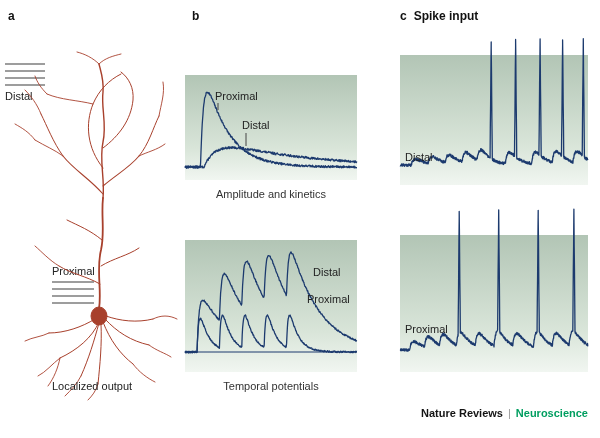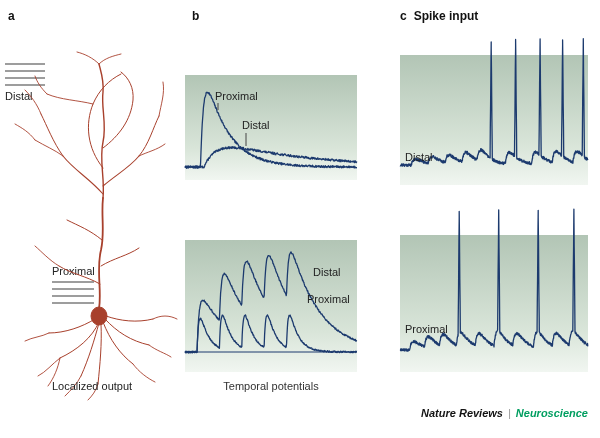--- a/index.html
+++ b/index.html
@@ -13,21 +13,21 @@
   .fig svg text{font-family:"Liberation Sans",sans-serif;font-size:11px;fill:#222;}
   .np{fill:none;stroke:var(--neuron);stroke-linecap:round;stroke-linejoin:round;}
   .soma{fill:var(--neuron);stroke:var(--neuron);}
   .electrode{stroke:#3c3c3c;stroke-width:1.2;}
   .pointer{stroke:#444;stroke-width:1;}
   stop.s0{stop-color:var(--plot-top);}
   stop.s1{stop-color:var(--plot-mid);}
   stop.s2{stop-color:var(--plot-bottom);}
   .trace{fill:none;stroke:var(--trace);stroke-width:1.3;stroke-linejoin:round;}
   .baseline-ref{stroke:var(--trace);stroke-width:1;}
-  .footer{position:absolute;right:12px;top:407px;font-size:11px;font-weight:bold;color:#141414;font-style:italic;}
+  .footer{position:absolute;right:12px;top:407px;font-size:11px;font-weight:bold;color:#141414;}
   .footer .sep{color:#999;margin:0 5px;font-weight:normal;}
   .footer .journal{color:var(--journal-green);}
 </style>
 </head>
 <body>
 
 <div class="fig">
 
   <div class="ph" style="left:8px">
     <span>a</span>
@@ -121,20 +121,21 @@
     <rect x="0" y="0" width="172" height="105" fill="url(#grad-b1)"></rect>
     <g class="traces">
         <polyline points="0.0,92.6 0.4,91.1 0.8,91.8 1.2,91.1 1.6,93.0 2.0,91.2 2.4,92.3 2.8,92.9 3.2,92.9 3.6,91.0 4.0,91.0 4.4,91.9 4.8,92.1 5.2,91.9 5.6,91.8 6.0,91.4 6.4,91.4 6.8,92.2 7.2,92.1 7.6,91.3 8.0,92.3 8.4,92.0 8.8,92.9 9.2,91.5 9.6,91.3 10.0,92.3 10.4,92.7 10.8,91.0 11.2,92.8 11.6,92.1 12.0,92.1 12.4,92.8 12.8,92.8 13.2,91.7 13.6,91.4 14.0,92.9 14.4,91.8 14.8,91.1 15.2,92.5 15.6,87.9 16.0,76.6 16.4,66.5 16.8,57.4 17.2,49.5 17.6,44.0 18.0,39.0 18.4,33.0 18.8,29.7 19.2,27.1 19.6,23.3 20.0,22.3 20.4,21.3 20.8,19.9 21.2,17.5 21.6,17.6 22.0,17.4 22.4,17.9 22.8,17.4 23.2,18.1 23.6,18.7 24.0,17.7 24.4,18.1 24.8,20.0 25.2,19.8 25.6,20.2 26.0,20.7 26.4,22.6 26.8,23.4 27.2,23.8 27.6,24.3 28.0,25.9 28.4,26.9 28.8,27.3 29.2,27.9 29.6,30.2 30.0,30.0 30.4,32.4 30.8,33.2 31.2,32.7 31.6,34.2 32.0,36.2 32.4,37.5 32.8,37.9 33.2,37.7 33.6,38.7 34.0,40.8 34.4,41.1 34.8,41.4 35.2,43.0 35.6,44.0 36.0,44.8 36.4,46.0 36.8,45.4 37.2,47.6 37.6,47.4 38.0,48.1 38.4,49.4 38.8,50.5 39.2,50.7 39.6,51.8 40.0,53.0 40.4,53.1 40.8,53.7 41.2,53.7 41.6,54.2 42.0,55.0 42.4,56.8 42.8,56.5 43.2,57.3 43.6,59.0 44.0,58.2 44.4,58.6 44.8,59.7 45.2,59.7 45.6,61.9 46.0,61.0 46.4,62.2 46.8,61.6 47.2,62.3 47.6,64.3 48.0,64.6 48.4,63.9 48.8,64.5 49.2,64.6 49.6,65.1 50.0,67.5 50.4,66.2 50.8,68.0 51.2,66.8 51.6,68.8 52.0,67.8 52.4,68.4 52.8,69.2 53.2,69.8 53.6,70.6 54.0,71.4 54.4,72.1 54.8,72.5 55.2,72.6 55.6,71.6 56.0,73.4 56.4,73.1 56.8,73.2 57.2,72.5 57.6,74.5 58.0,74.1 58.4,74.5 58.8,75.0 59.2,75.0 59.6,76.3 60.0,75.3 60.4,76.6 60.8,76.4 61.2,77.2 61.6,76.3 62.0,76.6 62.4,77.5 62.8,78.4 63.2,77.0 63.6,79.0 64.0,78.2 64.4,79.4 64.8,78.1 65.2,79.4 65.6,79.0 66.0,79.6 66.4,80.3 66.8,80.3 67.2,79.8 67.6,80.8 68.0,81.6 68.4,80.2 68.8,80.9 69.2,81.0 69.6,80.8 70.0,81.5 70.4,82.2 70.8,82.6 71.2,81.2 71.6,81.7 72.0,83.5 72.4,83.0 72.8,82.8 73.2,83.9 73.6,83.1 74.0,82.4 74.4,83.6 74.8,82.7 75.2,84.8 75.6,82.9 76.0,84.6 76.4,84.3 76.8,83.4 77.2,85.0 77.6,85.4 78.0,83.8 78.4,85.6 78.8,85.3 79.2,86.1 79.6,85.1 80.0,86.0 80.4,85.1 80.8,84.7 81.2,85.8 81.6,86.7 82.0,85.1 82.4,86.1 82.8,87.1 83.2,86.2 83.6,85.8 84.0,86.9 84.4,86.7 84.8,86.5 85.2,86.0 85.6,85.8 86.0,86.6 86.4,87.8 86.8,88.1 87.2,87.8 87.6,86.3 88.0,87.2 88.4,86.8 88.8,87.1 89.2,87.1 89.6,88.4 90.0,87.4 90.4,88.4 90.8,88.8 91.2,87.1 91.6,87.9 92.0,88.4 92.4,87.4 92.8,87.6 93.2,88.2 93.6,89.4 94.0,88.6 94.4,87.8 94.8,87.7 95.2,88.0 95.6,89.1 96.0,87.7 96.4,89.9 96.8,87.8 97.2,89.5 97.6,88.9 98.0,88.2 98.4,89.3 98.8,88.8 99.2,88.7 99.6,88.5 100.0,89.3 100.4,89.8 100.8,89.9 101.2,89.7 101.6,89.7 102.0,89.1 102.4,88.8 102.8,89.8 103.2,90.4 103.6,89.2 104.0,89.9 104.4,89.4 104.8,89.2 105.2,90.5 105.6,89.1 106.0,89.4 106.4,90.0 106.8,90.2 107.2,90.4 107.6,90.9 108.0,90.5 108.4,90.2 108.8,90.7 109.2,89.8 109.6,91.1 110.0,89.5 110.4,89.3 110.8,89.9 111.2,91.3 111.6,90.2 112.0,89.6 112.4,91.1 112.8,89.9 113.2,90.8 113.6,90.8 114.0,91.3 114.4,89.9 114.8,90.9 115.2,91.6 115.6,90.8 116.0,90.9 116.4,90.7 116.8,90.0 117.2,91.1 117.6,90.3 118.0,91.7 118.4,90.7 118.8,90.9 119.2,90.6 119.6,91.5 120.0,91.4 120.4,91.0 120.8,90.1 121.2,90.2 121.6,91.4 122.0,91.1 122.4,91.7 122.8,91.5 123.2,90.6 123.6,90.3 124.0,90.3 124.4,90.5 124.8,90.1 125.2,91.9 125.6,90.7 126.0,90.7 126.4,91.4 126.8,91.8 127.2,90.7 127.6,90.3 128.0,91.9 128.4,91.3 128.8,91.8 129.2,91.5 129.6,92.2 130.0,91.7 130.4,91.8 130.8,90.3 131.2,92.3 131.6,91.8 132.0,90.8 132.4,91.4 132.8,91.6 133.2,91.2 133.6,90.8 134.0,92.1 134.4,91.1 134.8,90.9 135.2,91.4 135.6,92.4 136.0,92.2 136.4,90.6 136.8,91.0 137.2,92.3 137.6,91.7 138.0,92.0 138.4,90.8 138.8,90.8 139.2,92.5 139.6,92.0 140.0,92.0 140.4,90.6 140.8,92.1 141.2,92.0 141.6,91.8 142.0,92.6 142.4,91.3 142.8,91.3 143.2,91.7 143.6,90.6 144.0,91.8 144.4,92.3 144.8,91.8 145.2,92.6 145.6,90.9 146.0,90.9 146.4,91.7 146.8,92.1 147.2,92.4 147.6,90.7 148.0,90.9 148.4,92.2 148.8,91.7 149.2,91.2 149.6,92.0 150.0,91.7 150.4,91.6 150.8,91.7 151.2,90.7 151.6,92.3 152.0,92.3 152.4,91.3 152.8,90.8 153.2,92.4 153.6,91.4 154.0,91.8 154.4,92.6 154.8,91.8 155.2,91.1 155.6,92.1 156.0,92.4 156.4,92.8 156.8,91.3 157.2,91.7 157.6,92.6 158.0,91.5 158.4,90.9 158.8,92.5 159.2,91.1 159.6,92.0 160.0,92.3 160.4,92.0 160.8,91.7 161.2,91.8 161.6,91.5 162.0,92.6 162.4,92.5 162.8,92.1 163.2,91.4 163.6,92.5 164.0,90.9 164.4,92.0 164.8,92.7 165.2,91.8 165.6,92.0 166.0,91.4 166.4,92.4 166.8,91.9 167.2,92.1 167.6,92.3 168.0,91.5 168.4,91.5 168.8,92.7 169.2,91.2 169.6,92.8 170.0,92.6 170.4,92.0 170.8,92.8 171.2,92.8 171.6,92.7 172.0,92.7" class="trace"></polyline>
         <polyline points="0.0,92.5 0.4,92.1 0.8,91.5 1.2,92.7 1.6,93.0 2.0,92.3 2.4,91.1 2.8,91.9 3.2,92.8 3.6,92.4 4.0,91.6 4.4,91.7 4.8,92.4 5.2,92.5 5.6,91.0 6.0,91.8 6.4,91.6 6.8,92.0 7.2,92.5 7.6,92.7 8.0,92.0 8.4,91.2 8.8,92.8 9.2,92.7 9.6,91.9 10.0,93.0 10.4,91.4 10.8,91.8 11.2,91.0 11.6,92.7 12.0,91.0 12.4,93.0 12.8,91.2 13.2,92.5 13.6,92.7 14.0,91.7 14.4,91.5 14.8,91.2 15.2,91.7 15.6,92.1 16.0,91.5 16.4,91.7 16.8,91.2 17.2,92.9 17.6,91.1 18.0,92.7 18.4,92.5 18.8,92.9 19.2,92.1 19.6,91.3 20.0,89.4 20.4,89.3 20.8,88.1 21.2,87.2 21.6,87.1 22.0,85.1 22.4,84.5 22.8,84.1 23.2,85.3 23.6,82.9 24.0,83.0 24.4,83.4 24.8,82.8 25.2,81.6 25.6,80.7 26.0,80.0 26.4,79.7 26.8,79.2 27.2,79.9 27.6,78.3 28.0,78.6 28.4,78.2 28.8,77.2 29.2,76.7 29.6,76.5 30.0,77.6 30.4,75.8 30.8,76.7 31.2,75.3 31.6,75.7 32.0,75.2 32.4,75.6 32.8,76.4 33.2,75.0 33.6,75.9 34.0,74.1 34.4,75.6 34.8,75.2 35.2,75.3 35.6,74.5 36.0,73.5 36.4,74.0 36.8,74.2 37.2,72.7 37.6,74.7 38.0,73.8 38.4,74.0 38.8,72.7 39.2,73.0 39.6,73.9 40.0,73.4 40.4,73.1 40.8,72.1 41.2,73.7 41.6,73.8 42.0,72.9 42.4,73.5 42.8,73.5 43.2,71.9 43.6,73.0 44.0,71.7 44.4,73.7 44.8,72.6 45.2,72.2 45.6,72.4 46.0,73.3 46.4,71.8 46.8,73.1 47.2,73.3 47.6,71.7 48.0,71.7 48.4,72.5 48.8,72.3 49.2,73.5 49.6,71.9 50.0,72.0 50.4,73.4 50.8,72.9 51.2,73.0 51.6,73.9 52.0,73.1 52.4,73.5 52.8,73.4 53.2,73.1 53.6,72.4 54.0,72.8 54.4,73.0 54.8,73.8 55.2,72.3 55.6,72.4 56.0,73.9 56.4,73.5 56.8,74.0 57.2,73.6 57.6,72.8 58.0,72.5 58.4,72.5 58.8,74.2 59.2,74.2 59.6,74.7 60.0,74.2 60.4,73.8 60.8,73.6 61.2,74.9 61.6,74.7 62.0,75.0 62.4,75.0 62.8,73.3 63.2,74.1 63.6,75.2 64.0,74.4 64.4,74.2 64.8,75.2 65.2,75.1 65.6,73.8 66.0,73.8 66.4,74.0 66.8,74.6 67.2,74.9 67.6,74.0 68.0,75.2 68.4,75.9 68.8,75.3 69.2,74.2 69.6,74.5 70.0,74.9 70.4,76.0 70.8,74.8 71.2,76.3 71.6,75.0 72.0,76.6 72.4,75.0 72.8,75.3 73.2,76.3 73.6,75.0 74.0,76.7 74.4,75.4 74.8,75.5 75.2,75.5 75.6,76.8 76.0,77.0 76.4,77.0 76.8,77.4 77.2,77.4 77.6,76.7 78.0,76.7 78.4,76.4 78.8,76.5 79.2,76.9 79.6,76.3 80.0,76.1 80.4,77.6 80.8,76.3 81.2,76.6 81.6,77.8 82.0,77.6 82.4,77.7 82.8,77.3 83.2,77.0 83.6,76.5 84.0,77.3 84.4,77.2 84.8,77.0 85.2,76.9 85.6,77.9 86.0,77.3 86.4,78.0 86.8,78.8 87.2,77.1 87.6,78.8 88.0,77.2 88.4,79.3 88.8,78.9 89.2,78.5 89.6,77.5 90.0,79.5 90.4,79.2 90.8,79.7 91.2,78.5 91.6,78.3 92.0,78.2 92.4,77.9 92.8,78.9 93.2,79.3 93.6,79.3 94.0,79.6 94.4,79.6 94.8,80.2 95.2,80.0 95.6,80.3 96.0,79.0 96.4,79.2 96.8,79.8 97.2,78.9 97.6,79.3 98.0,80.7 98.4,80.4 98.8,79.4 99.2,79.5 99.6,79.0 100.0,78.9 100.4,79.6 100.8,79.9 101.2,80.3 101.6,80.7 102.0,80.9 102.4,80.3 102.8,80.6 103.2,79.6 103.6,79.8 104.0,81.0 104.4,81.5 104.8,80.3 105.2,81.2 105.6,79.7 106.0,80.9 106.4,81.7 106.8,81.0 107.2,80.8 107.6,81.1 108.0,81.5 108.4,81.8 108.8,80.5 109.2,82.2 109.6,80.7 110.0,80.7 110.4,82.1 110.8,81.7 111.2,81.7 111.6,80.9 112.0,80.7 112.4,82.3 112.8,82.2 113.2,82.7 113.6,81.2 114.0,81.4 114.4,81.2 114.8,82.4 115.2,82.5 115.6,82.2 116.0,82.4 116.4,81.4 116.8,81.2 117.2,81.4 117.6,82.1 118.0,81.8 118.4,81.7 118.8,82.9 119.2,83.3 119.6,82.6 120.0,81.9 120.4,81.4 120.8,82.3 121.2,83.1 121.6,81.7 122.0,82.2 122.4,82.3 122.8,83.4 123.2,82.8 123.6,82.4 124.0,83.7 124.4,83.8 124.8,83.7 125.2,83.3 125.6,84.1 126.0,83.7 126.4,82.9 126.8,82.3 127.2,82.7 127.6,84.0 128.0,82.3 128.4,83.3 128.8,82.6 129.2,82.9 129.6,84.0 130.0,82.9 130.4,83.2 130.8,83.4 131.2,84.4 131.6,83.9 132.0,84.2 132.4,83.3 132.8,82.8 133.2,84.4 133.6,84.2 134.0,83.8 134.4,84.0 134.8,83.6 135.2,84.1 135.6,84.0 136.0,84.1 136.4,84.4 136.8,84.8 137.2,83.9 137.6,84.2 138.0,83.7 138.4,84.2 138.8,83.6 139.2,84.4 139.6,84.7 140.0,85.1 140.4,85.2 140.8,83.5 141.2,84.5 141.6,84.9 142.0,85.0 142.4,84.3 142.8,85.1 143.2,83.7 143.6,85.1 144.0,85.4 144.4,85.4 144.8,84.4 145.2,85.3 145.6,85.7 146.0,85.0 146.4,84.1 146.8,84.6 147.2,84.1 147.6,84.2 148.0,84.5 148.4,85.9 148.8,85.0 149.2,86.0 149.6,85.9 150.0,84.8 150.4,85.0 150.8,85.6 151.2,84.4 151.6,84.8 152.0,85.2 152.4,85.8 152.8,85.7 153.2,86.3 153.6,84.8 154.0,85.9 154.4,84.6 154.8,86.6 155.2,84.7 155.6,86.6 156.0,86.7 156.4,85.6 156.8,84.9 157.2,84.8 157.6,86.3 158.0,85.7 158.4,86.0 158.8,86.1 159.2,85.1 159.6,86.6 160.0,86.1 160.4,85.2 160.8,85.1 161.2,86.5 161.6,85.9 162.0,86.7 162.4,86.6 162.8,85.8 163.2,86.8 163.6,85.4 164.0,86.3 164.4,86.8 164.8,86.4 165.2,87.4 165.6,85.8 166.0,86.5 166.4,86.7 166.8,86.8 167.2,86.7 167.6,86.8 168.0,86.0 168.4,86.6 168.8,87.1 169.2,85.8 169.6,87.6 170.0,86.8 170.4,85.9 170.8,87.3 171.2,87.6 171.6,87.0 172.0,87.4" class="trace"></polyline>
       </g>
     <line class="pointer" x1="33" y1="28" x2="33" y2="35"></line>
     <line class="pointer" x1="61" y1="58" x2="61" y2="71"></line>
     <text x="30" y="25">Proximal</text>
     <text x="57" y="54">Distal</text>
   </svg>
+  <div class="caption" style="top:188px">Amplitude and kinetics</div>
 
   <svg id="chart-b-bottom" style="left:185px;top:240px" width="172" height="135" viewBox="0 0 172 135">
     <defs>
       <linearGradient id="grad-b2" x1="0" y1="0" x2="0" y2="1">
         <stop class="s0" offset="0"></stop>
           <stop class="s1" offset="0.7"></stop>
           <stop class="s2" offset="1"></stop>
       </linearGradient>
     </defs>
     <rect x="0" y="0" width="172" height="132" fill="url(#grad-b2)"></rect>

